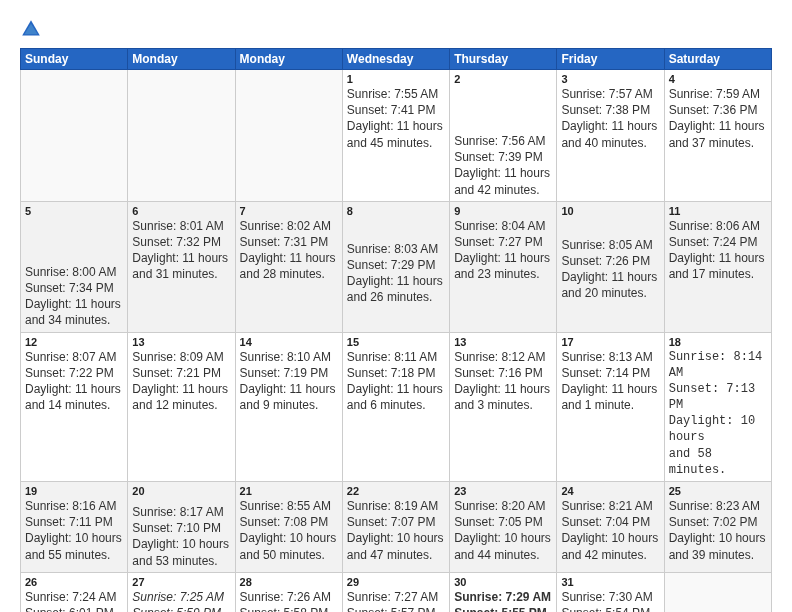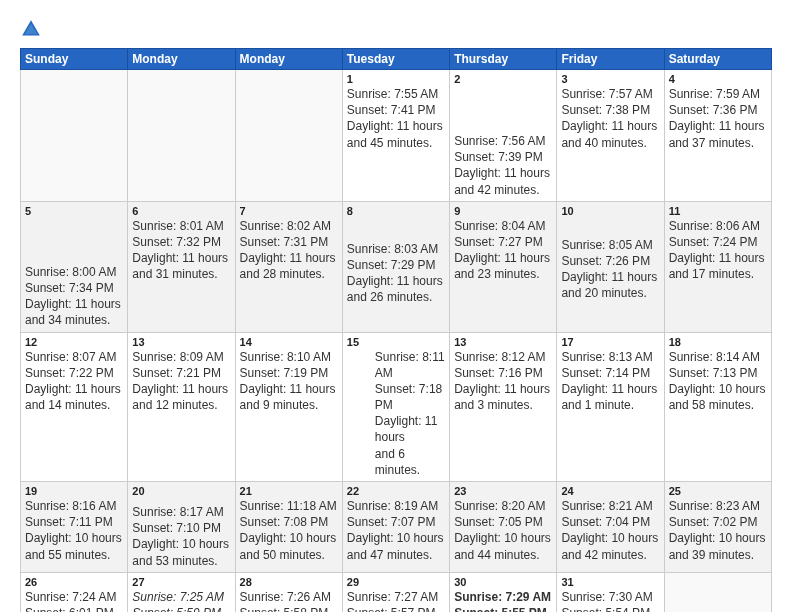--- a/index.html
+++ b/index.html
@@ -120,21 +120,21 @@
       <div class="subtitle"></div>
     </div>
   </div>
 
   <table class="calendar">
     <thead>
       <tr>
       <th>Sunday</th>
           <th>Monday</th>
           <th>Monday</th>
-          <th>Tuesday</th>
+          <th>Wednesday</th>
           <th>Thursday</th>
           <th>Friday</th>
           <th>Saturday</th>
         </tr>
     </thead>
     <tbody id="calendar-body">
     <tr>
           <td class="row-white empty"></td>
           <td class="row-white empty"></td>
           <td class="row-white empty"></td>
@@ -235,42 +235,42 @@
           </td>
           <td class="row-white">
             <span class="day-number">14</span>
             <div class="day-info" style="white-space: pre-line;">Sunrise: 8:10 AM
 Sunset: 7:19 PM
 Daylight: 11 hours
 and 9 minutes.</div>
           </td>
           <td class="row-white">
             <span class="day-number">15</span>
-            <div class="day-info" style="white-space: pre-line; margin-left: 28px;">Sunrise: 8:11 AM
+            <div class="day-info" style="white-space: pre-line;">Sunrise: 8:11 AM
 Sunset: 7:18 PM
 Daylight: 11 hours
 and 6 minutes.</div>
           </td>
           <td class="row-white">
             <span class="day-number">13</span>
             <div class="day-info" style="white-space: pre-line;">Sunrise: 8:12 AM
 Sunset: 7:16 PM
 Daylight: 11 hours
 and 3 minutes.</div>
           </td>
           <td class="row-white">
             <span class="day-number">17</span>
             <div class="day-info" style="white-space: pre-line;">Sunrise: 8:13 AM
 Sunset: 7:14 PM
 Daylight: 11 hours
 and 1 minute.</div>
           </td>
           <td class="row-white">
             <span class="day-number">18</span>
-            <div class="day-info" style="white-space: pre-line;">Sunrise: 8:14 AM
+            <div class="day-info" style="white-space: pre-line; font-family: Liberation Mono, monospace;">Sunrise: 8:14 AM
 Sunset: 7:13 PM
 Daylight: 10 hours
 and 58 minutes.</div>
           </td>
         </tr>
         <tr>
           <td class="row-shade">
             <span class="day-number">19</span>
             <div class="day-info" style="white-space: pre-line;">Sunrise: 8:16 AM
 Sunset: 7:11 PM
@@ -279,21 +279,21 @@
           </td>
           <td class="row-shade">
             <span class="day-number">20</span>
             <div class="day-info" style="white-space: pre-line; margin-top: 7px;">Sunrise: 8:17 AM
 Sunset: 7:10 PM
 Daylight: 10 hours
 and 53 minutes.</div>
           </td>
           <td class="row-shade">
             <span class="day-number">21</span>
-            <div class="day-info" style="white-space: pre-line;">Sunrise: 11:18 AM
+            <div class="day-info" style="white-space: pre-line;">Sunrise: 8:55 AM
 Sunset: 7:08 PM
 Daylight: 10 hours
 and 50 minutes.</div>
           </td>
           <td class="row-shade">
             <span class="day-number">22</span>
             <div class="day-info" style="white-space: pre-line;">Sunrise: 8:19 AM
 Sunset: 7:07 PM
 Daylight: 10 hours
 and 47 minutes.</div>

